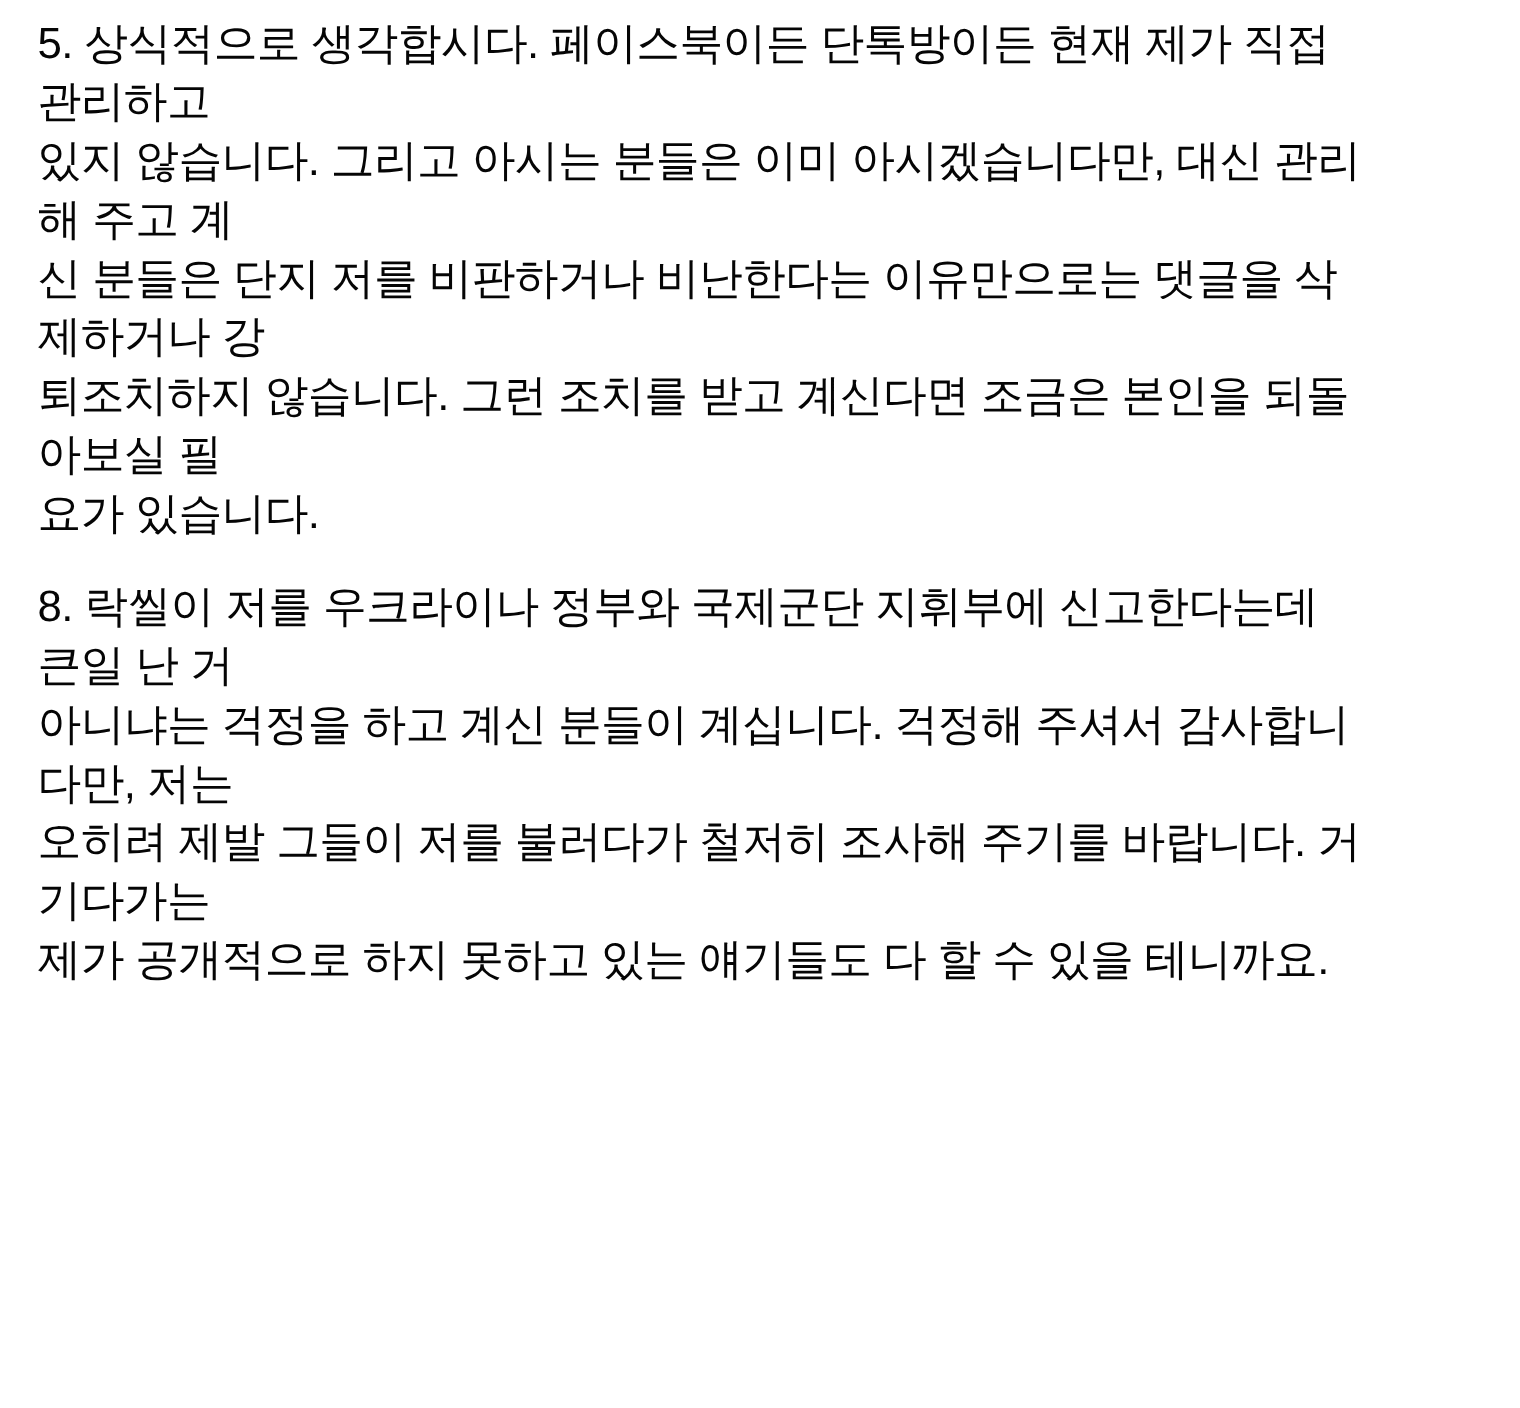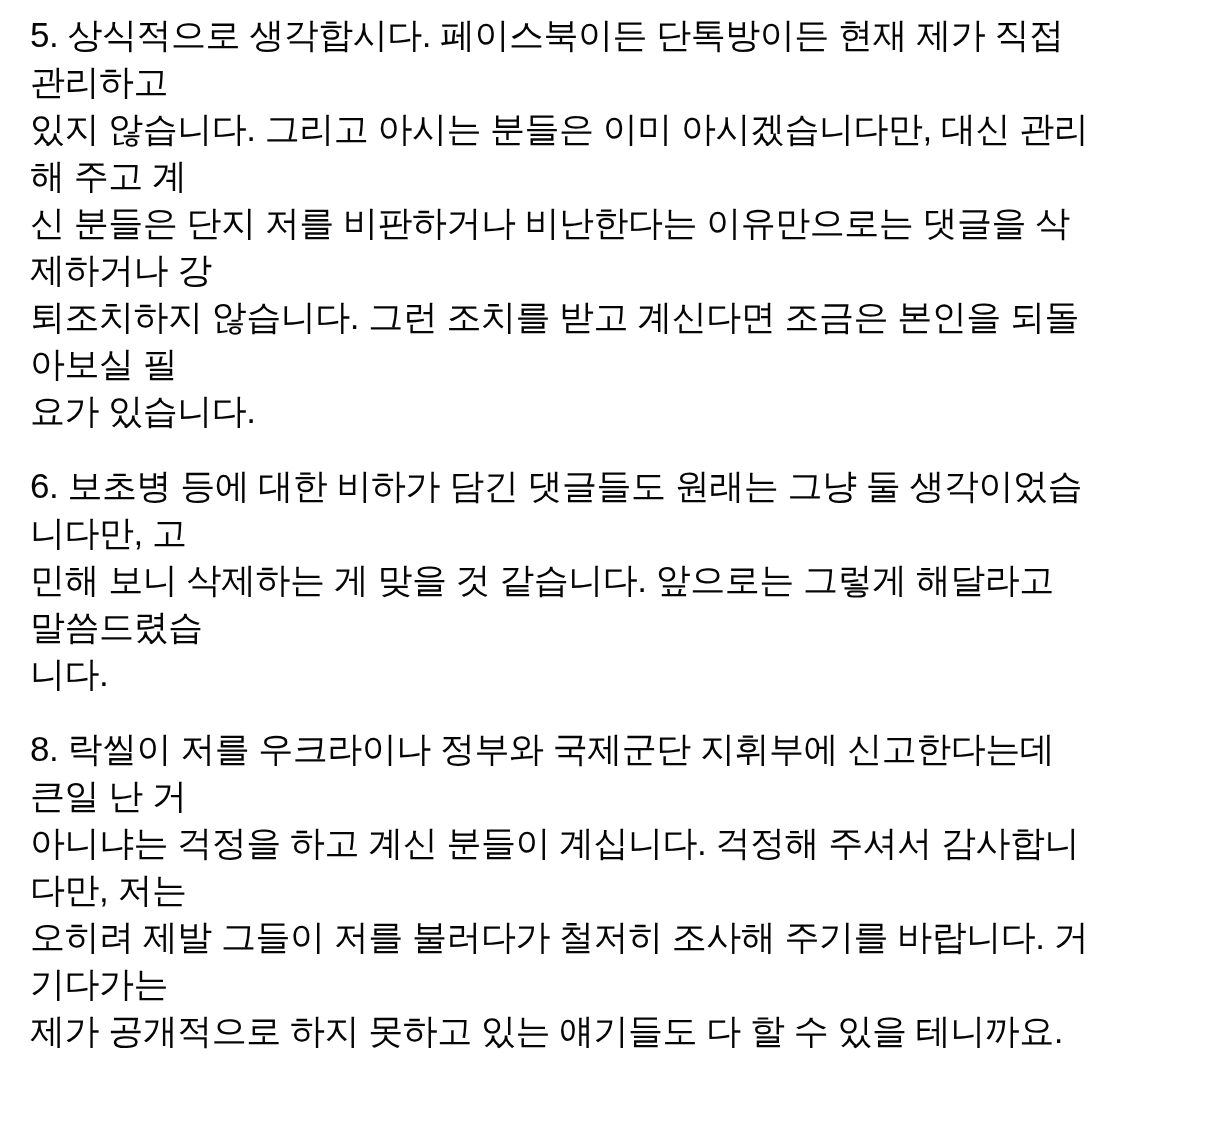--- a/index.html
+++ b/index.html
@@ -38,21 +38,18 @@
 </style>
 </head>
 <body>
 
 <div class="post-body">
   <p class="para">5. 상식적으로 생각합시다. 페이스북이든 단톡방이든 현재 제가 직접 관리하고
 있지 않습니다. 그리고 아시는 분들은 이미 아시겠습니다만, 대신 관리해 주고 계
 신 분들은 단지 저를 비판하거나 비난한다는 이유만으로는 댓글을 삭제하거나 강
 퇴조치하지 않습니다. 그런 조치를 받고 계신다면 조금은 본인을 되돌아보실 필
 요가 있습니다.</p>
-  <p class="para">6. 보초병 등에 대한 비하가 담긴 댓글들도 원래는 그냥 둘 생각이었습니다만, 고
-민해 보니 삭제하는 게 맞을 것 같습니다. 앞으로는 그렇게 해달라고 말씀드렸습
-니다.</p>
   <p class="para">8. 락씰이 저를 우크라이나 정부와 국제군단 지휘부에 신고한다는데 큰일 난 거
 아니냐는 걱정을 하고 계신 분들이 계십니다. 걱정해 주셔서 감사합니다만, 저는
 오히려 제발 그들이 저를 불러다가 철저히 조사해 주기를 바랍니다. 거기다가는
 제가 공개적으로 하지 못하고 있는 얘기들도 다 할 수 있을 테니까요.</p>
 
 </div>
 
 </body></html>

